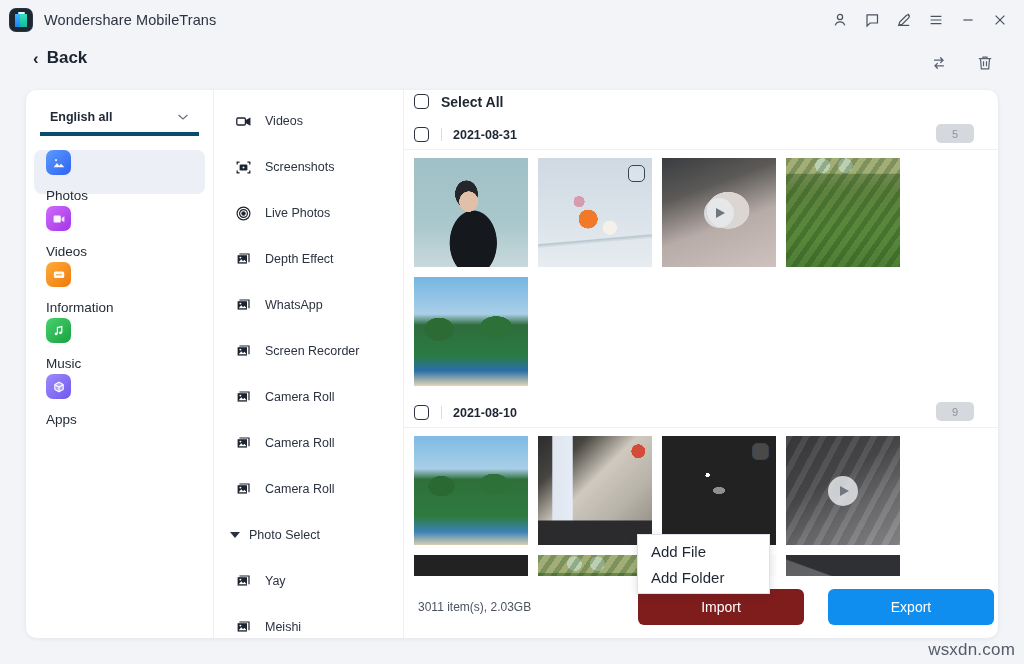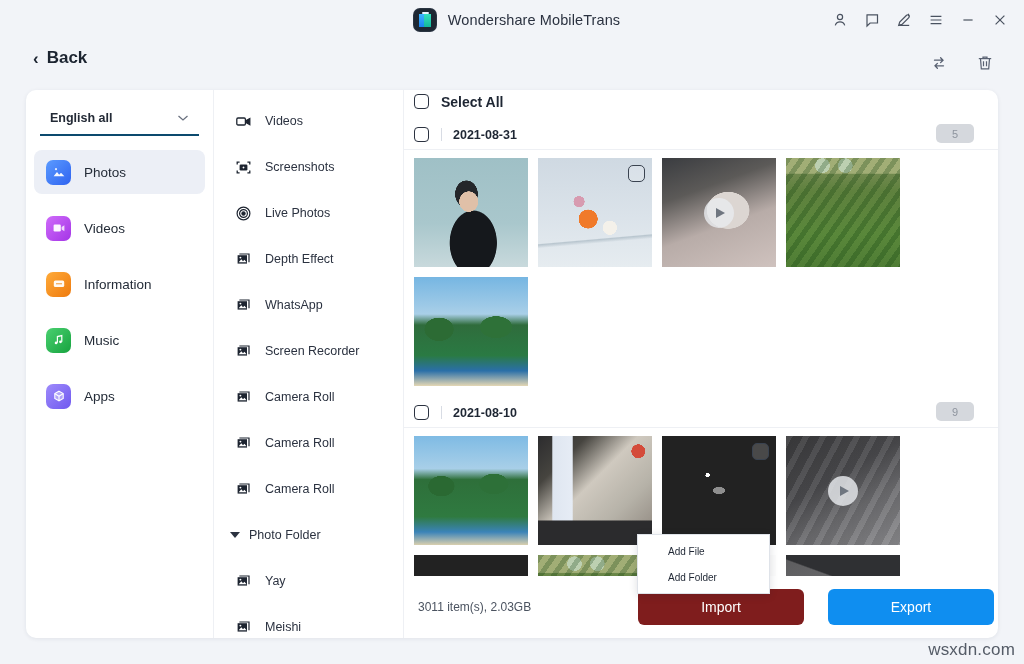--- a/index.html
+++ b/index.html
@@ -11,21 +11,21 @@
   }
   .app {
     position: relative;
     width: 1024px; height: 664px;
     background: #f2f4f8;
   }
 
   
   .titlebar {
     position: absolute; top: 0; left: 0; width: 1024px; height: 40px;
-    display: flex; align-items: center; justify-content: center;
+    display: flex; align-items: center;
   }
   .app-logo {
     width: 22px; height: 22px; margin-left: 10px; border-radius: 6px;
     background: #1d2733; position: relative; overflow: hidden;
     box-shadow: 0 0 0 1px #2a3442;
   }
   .app-logo .bar1 {
     position: absolute; left: 5px; top: 5px; width: 5px; height: 13px;
     background: linear-gradient(180deg, #3bb4ff, #1b83f0);
   }
@@ -78,28 +78,28 @@
 
   
   .navcol {
     width: 188px; flex: 0 0 188px; height: 100%;
     border-right: 1px solid #eef0f4;
     padding-top: 12px;
   }
   .lang {
     margin: 0 14px; height: 34px; display: flex; align-items: center;
     justify-content: space-between; padding: 0 10px;
-    border-bottom: 2px solid #0c4a6e;
+    border-bottom: 4px solid #0c4a6e;
     font-size: 12.5px; color: #232a36; font-weight: bold;
   }
   .lang .caret { color: #6b7280; font-size: 11px; }
   .navlist { margin-top: 14px; }
   .navitem {
     height: 44px; margin: 0 8px 12px 8px; border-radius: 8px;
-    display: flex; align-items: center; gap: 13px; padding-left: 12px;
+    display: flex; align-items: flex-start; gap: 13px; padding-left: 12px; flex-direction: column;
   }
   .navitem.active { background: #eceff6; }
   .navicon {
     width: 25px; height: 25px; border-radius: 7px; flex: 0 0 25px;
     display: flex; align-items: center; justify-content: center;
     color: #fff; font-size: 12px;
   }
   .navlabel { font-size: 13.5px; color: #242c38; }
 
   
@@ -192,21 +192,21 @@
 
   .ctxmenu {
     position: absolute; left: 233px; top: -42px;
     width: 133px; background: #fff;
     border: 1px solid #dfe3e9;
     box-shadow: 0 2px 8px rgba(20,30,50,.14);
     z-index: 20; padding: 3px 0;
   }
   .ctxitem {
     height: 26px; display: flex; align-items: center;
-    padding-left: 30px; font-size: 10px; color: #1e2633; text-align: right;
+    padding-left: 13px; font-size: 15px; color: #1e2633; text-align: right;
   }
 
   .watermark {
     position: absolute; right: 9px; bottom: 4px;
     font-size: 17px; color: #555c67; letter-spacing: .2px;
   }
 
   
   .ph { position: absolute; inset: 0; }
 </style>
@@ -452,21 +452,21 @@
               <path d="M4.4 3h9.6v8.2" stroke="currentColor" stroke-width="1.2"></path>
               <circle cx="5.4" cy="6.6" r=".95" fill="#fff"></circle>
               <path d="M3.7 11.3l2.6-3 1.7 2 1.4-1.6 2.2 2.6z" fill="#fff"></path>
             </svg>
         </span>
         <span>Camera Roll</span>
       </div>
 
       <div class="catitem group">
         <span class="tri"></span>
-        <span>Photo Folder</span>
+        <span>Photo Select</span>
       </div>
 
       <div class="catitem">
         <span class="cicon">
           <svg width="17" height="17" viewBox="0 0 17 17" fill="none">
               <path d="M2.6 4.2h9.4v8.4H2.6z" fill="currentColor"></path>
               <path d="M4.4 3h9.6v8.2" stroke="currentColor" stroke-width="1.2"></path>
               <circle cx="5.4" cy="6.6" r=".95" fill="#fff"></circle>
               <path d="M3.7 11.3l2.6-3 1.7 2 1.4-1.6 2.2 2.6z" fill="#fff"></path>
             </svg>

